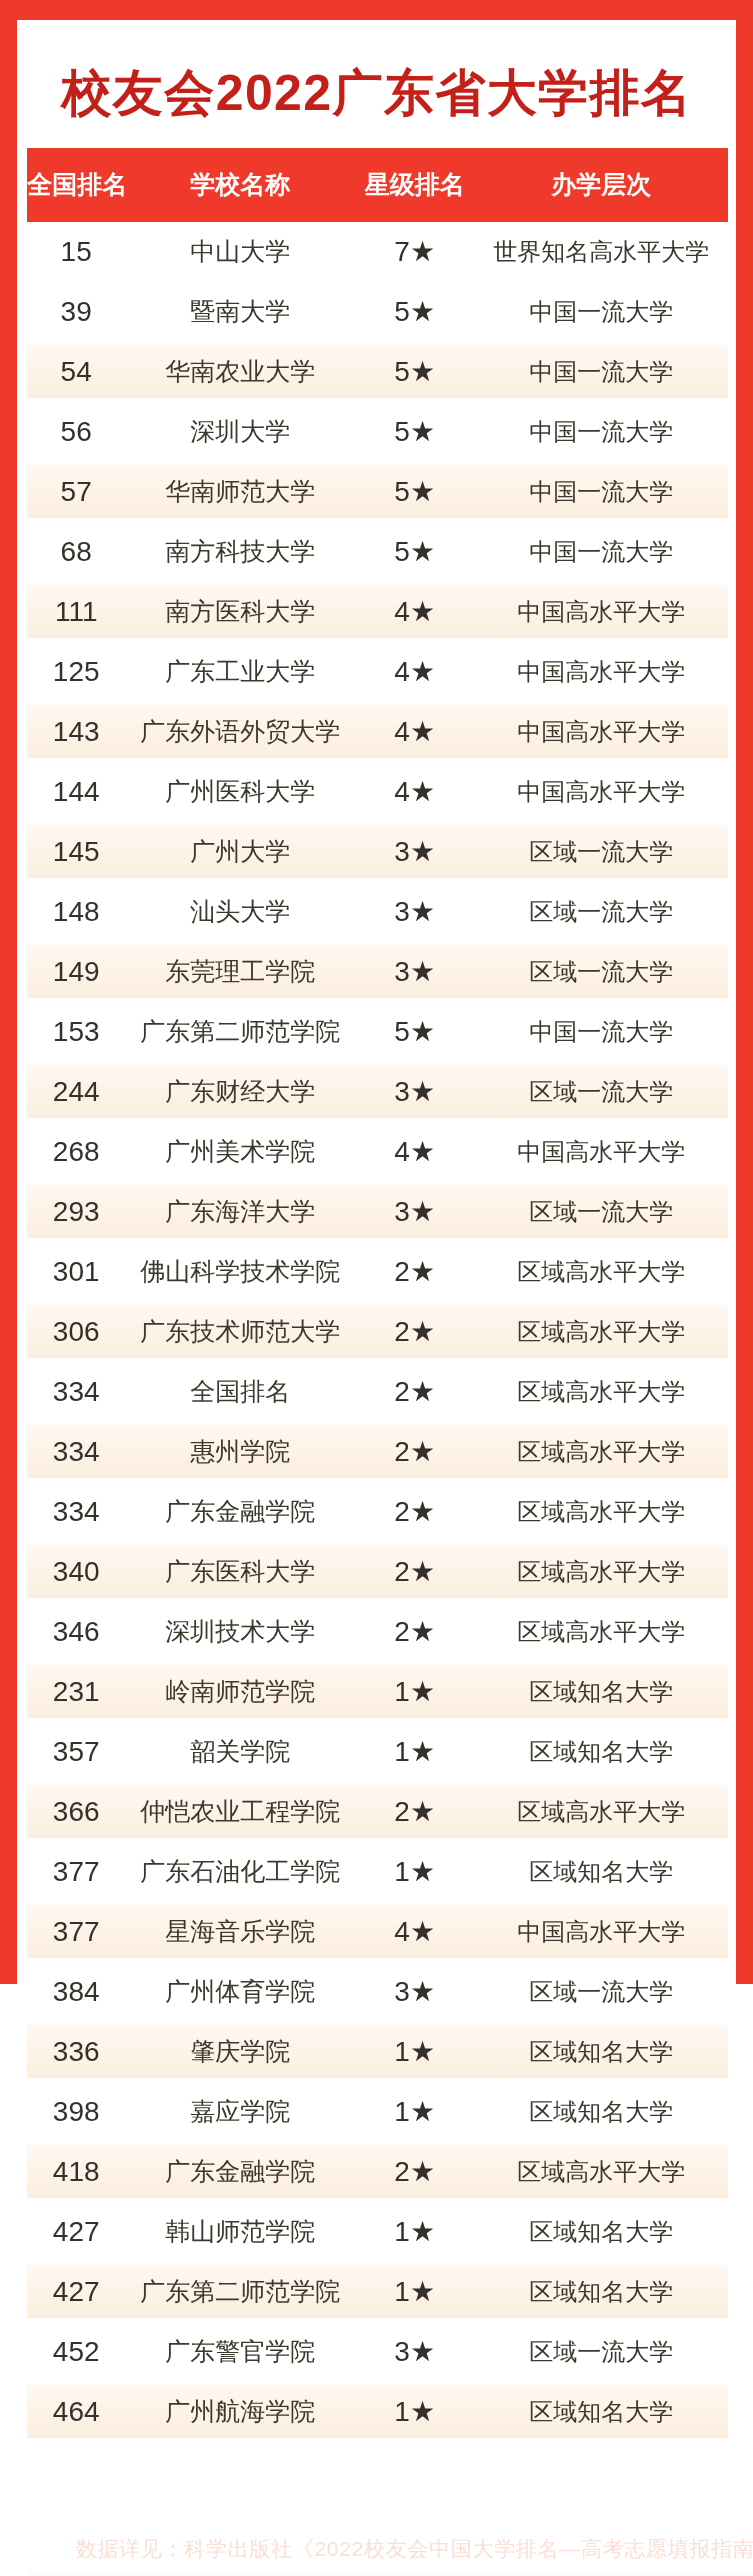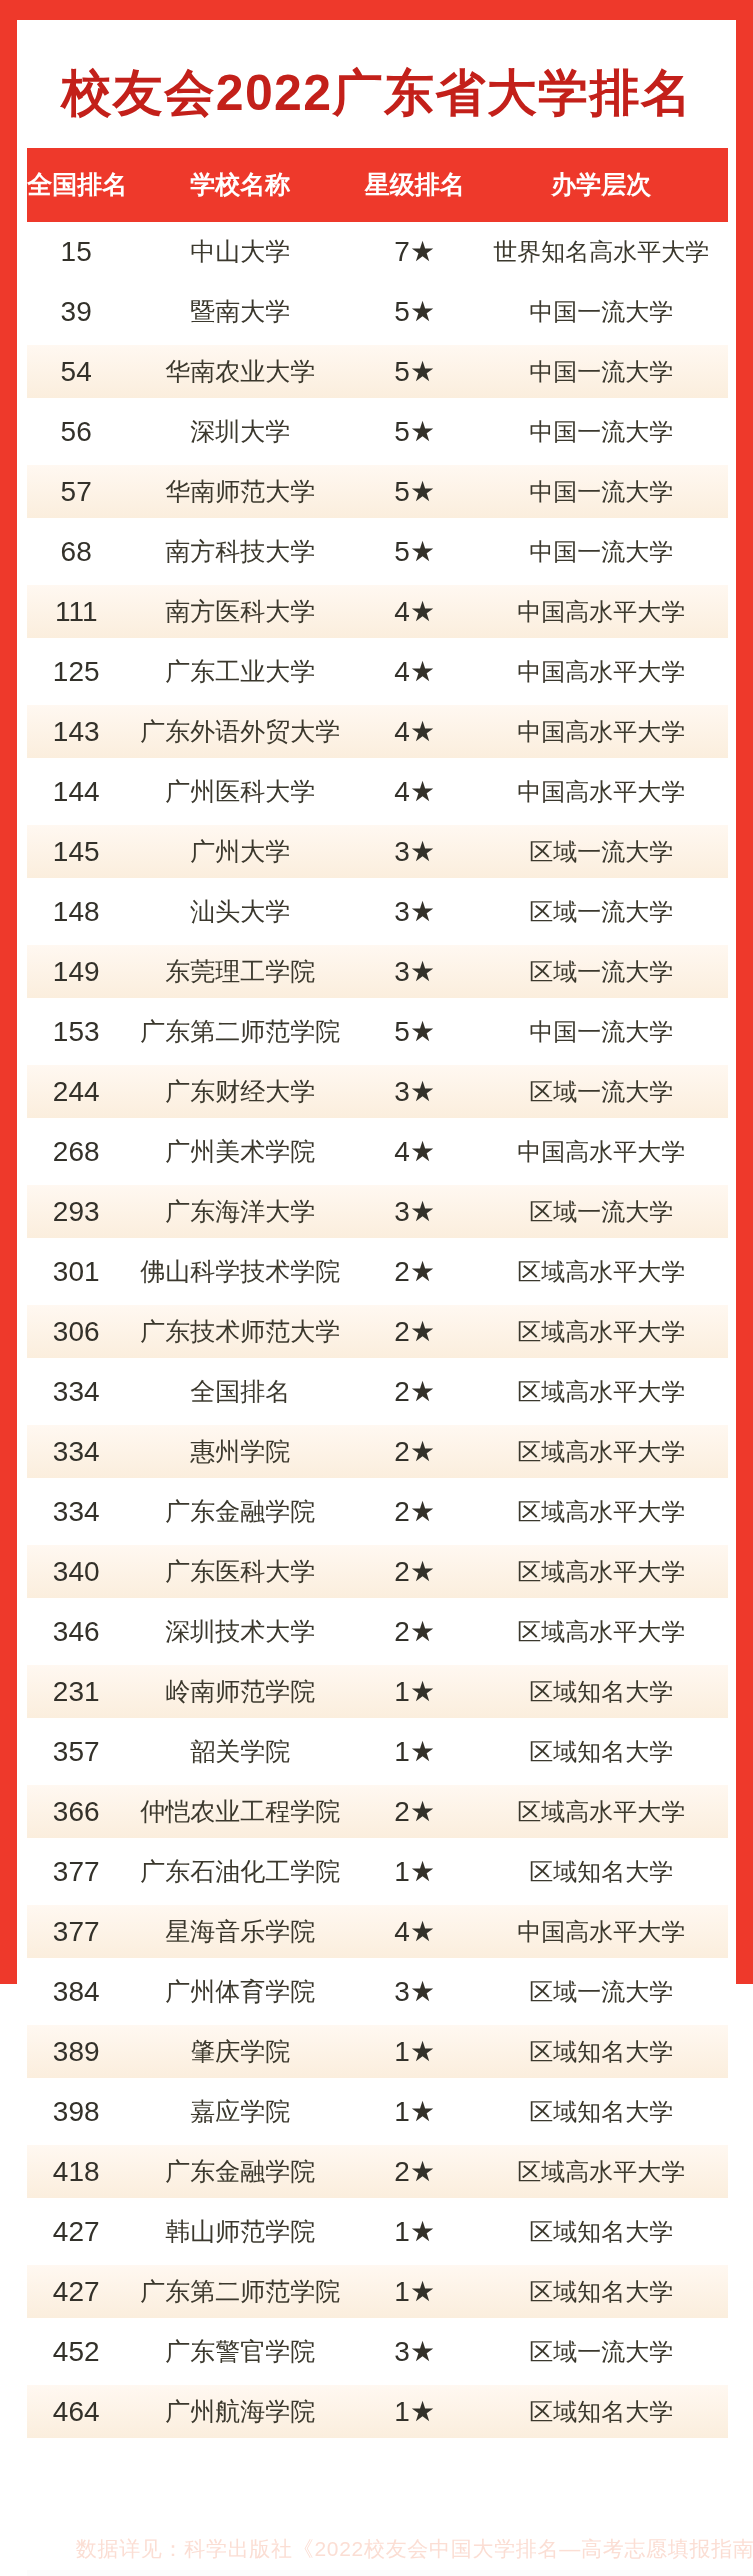--- a/index.html
+++ b/index.html
@@ -314,21 +314,21 @@
   <div class="row">
     <div class="band"></div>
     <span class="c col-rank rank">384</span>
     <span class="c col-school school">广州体育学院</span>
     <span class="c col-star star">3★</span>
     <span class="c col-level level">区域一流大学</span>
   </div>
 
   <div class="row alt">
     <div class="band"></div>
-    <span class="c col-rank rank">389</span>
+    <span class="c col-rank rank">336</span>
     <span class="c col-school school">肇庆学院</span>
     <span class="c col-star star">1★</span>
     <span class="c col-level level">区域知名大学</span>
   </div>
 
   <div class="row">
     <div class="band"></div>
     <span class="c col-rank rank">398</span>
     <span class="c col-school school">嘉应学院</span>
     <span class="c col-star star">1★</span>

